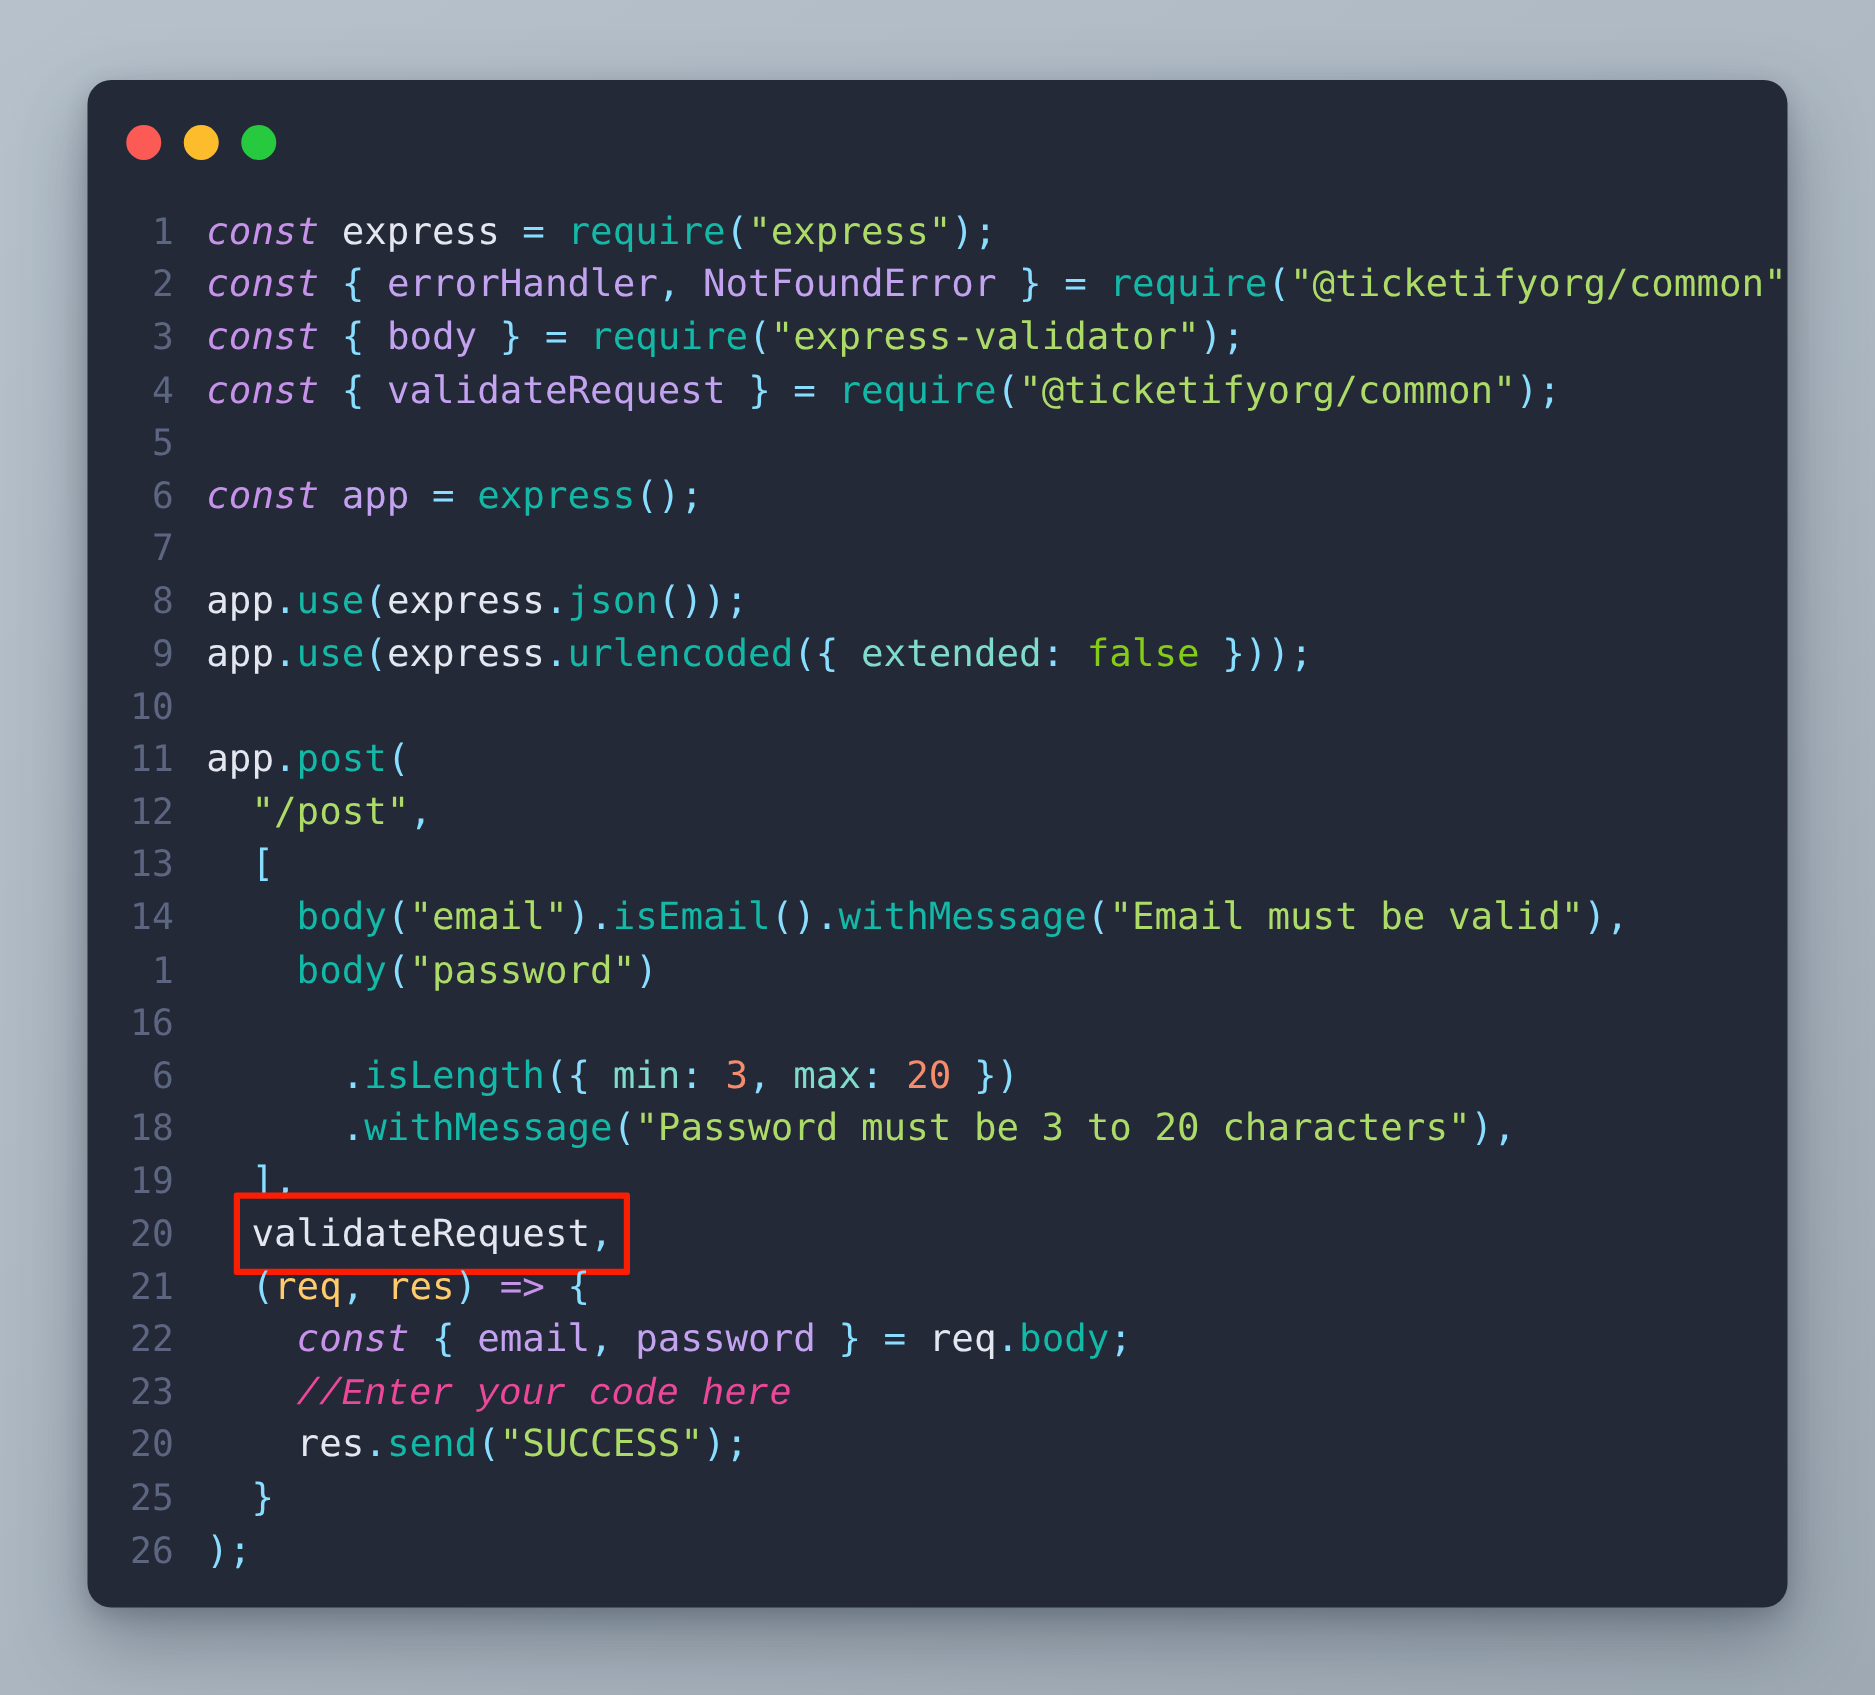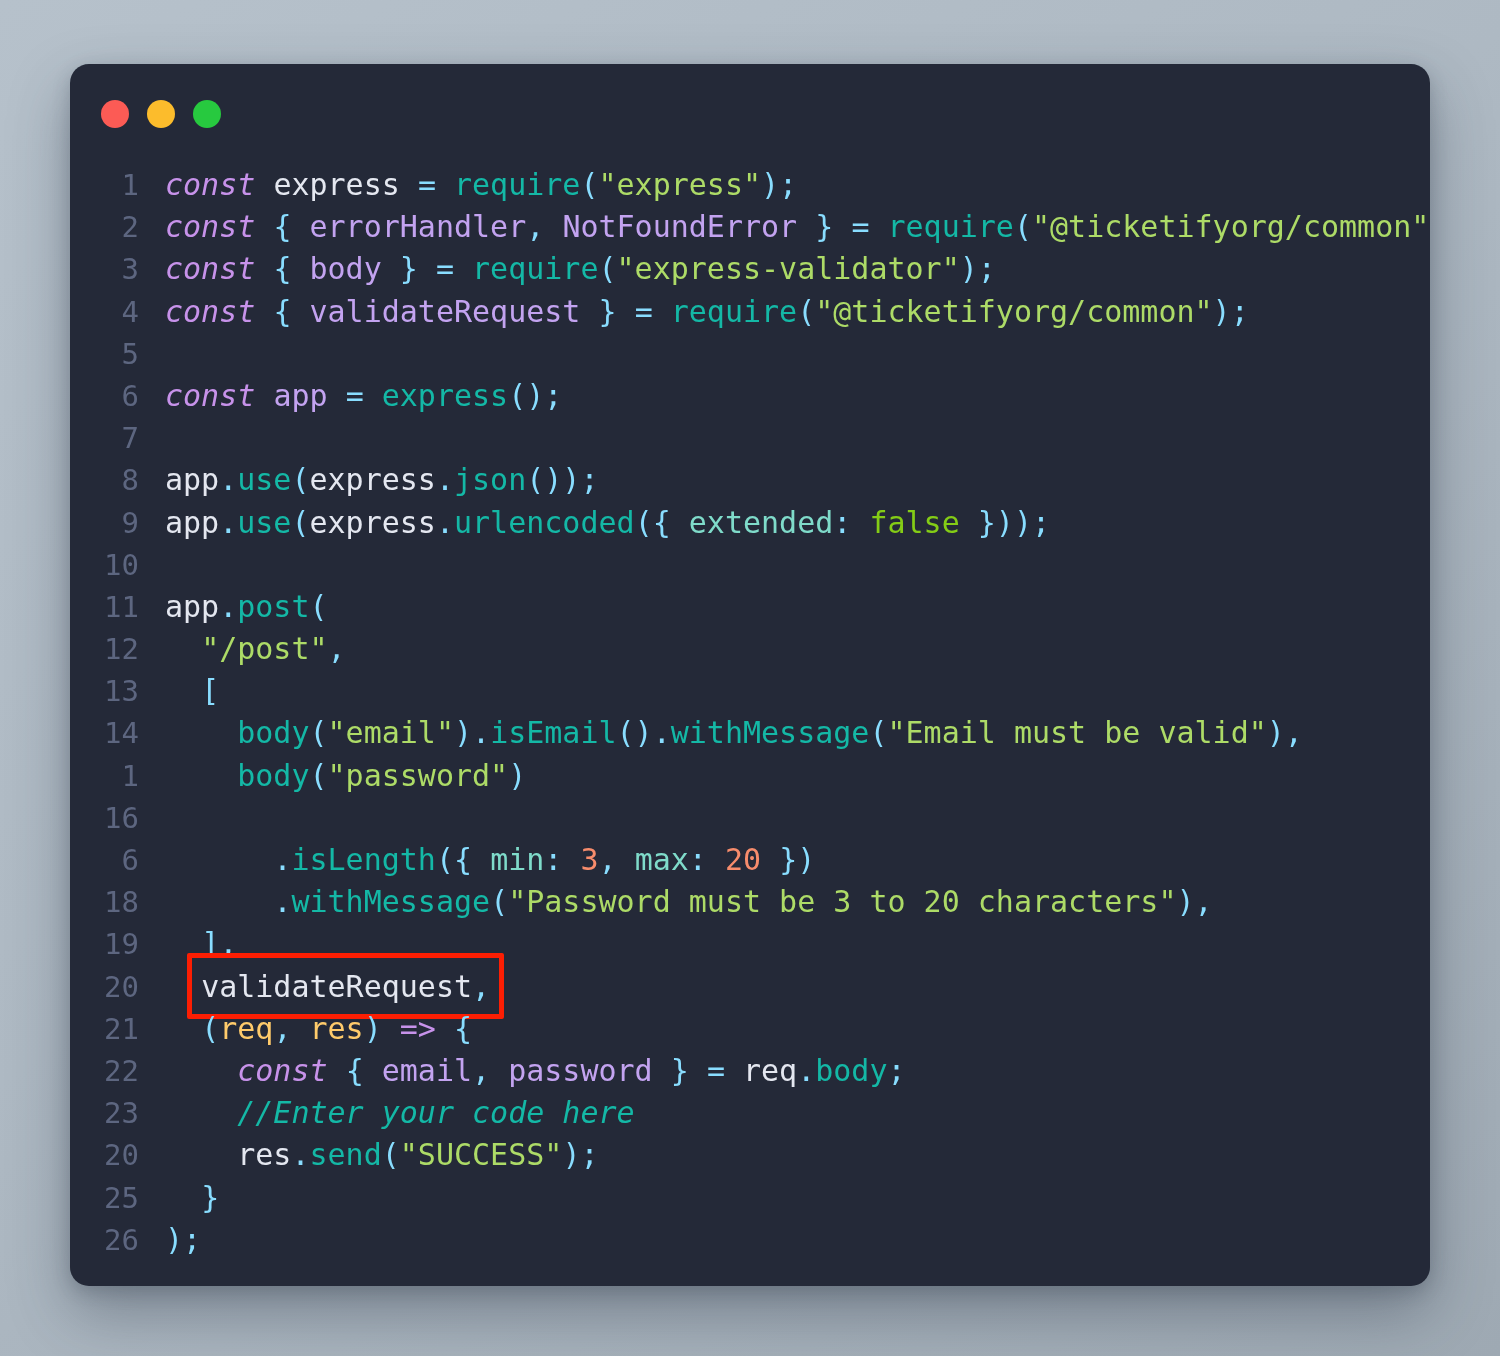--- a/index.html
+++ b/index.html
@@ -98,21 +98,21 @@
   .punc     { color: #89ddff; }                        
   .op       { color: #89ddff; }                        
   .arrow    { color: #c792ea; }                        
   .fn       { color: #14b8a6; }                        
   .str      { color: #addb67; }                        
   .num      { color: #f78c6c; }                        
   .bool     { color: #84cc16; }                        
   .prop     { color: #7fdbca; margin-top: 16px; }                        
   .plain    { color: #e4e7f0; }                        
   .param    { color: #ffcb6b; }                        
-  .comment  { color: #14b8a6; font-style: italic; }    
+  .comment  { color: #ec4899; font-style: italic; font-family: Liberation Mono, monospace; }    
 
   
   .hl-wrap { position: relative; display: inline-block; }
   #highlight-box {
     position: absolute;
     left: -14px;
     top: -13px;
     right: -14px;
     bottom: -11px;
     border: 5px solid #fc1e03;

